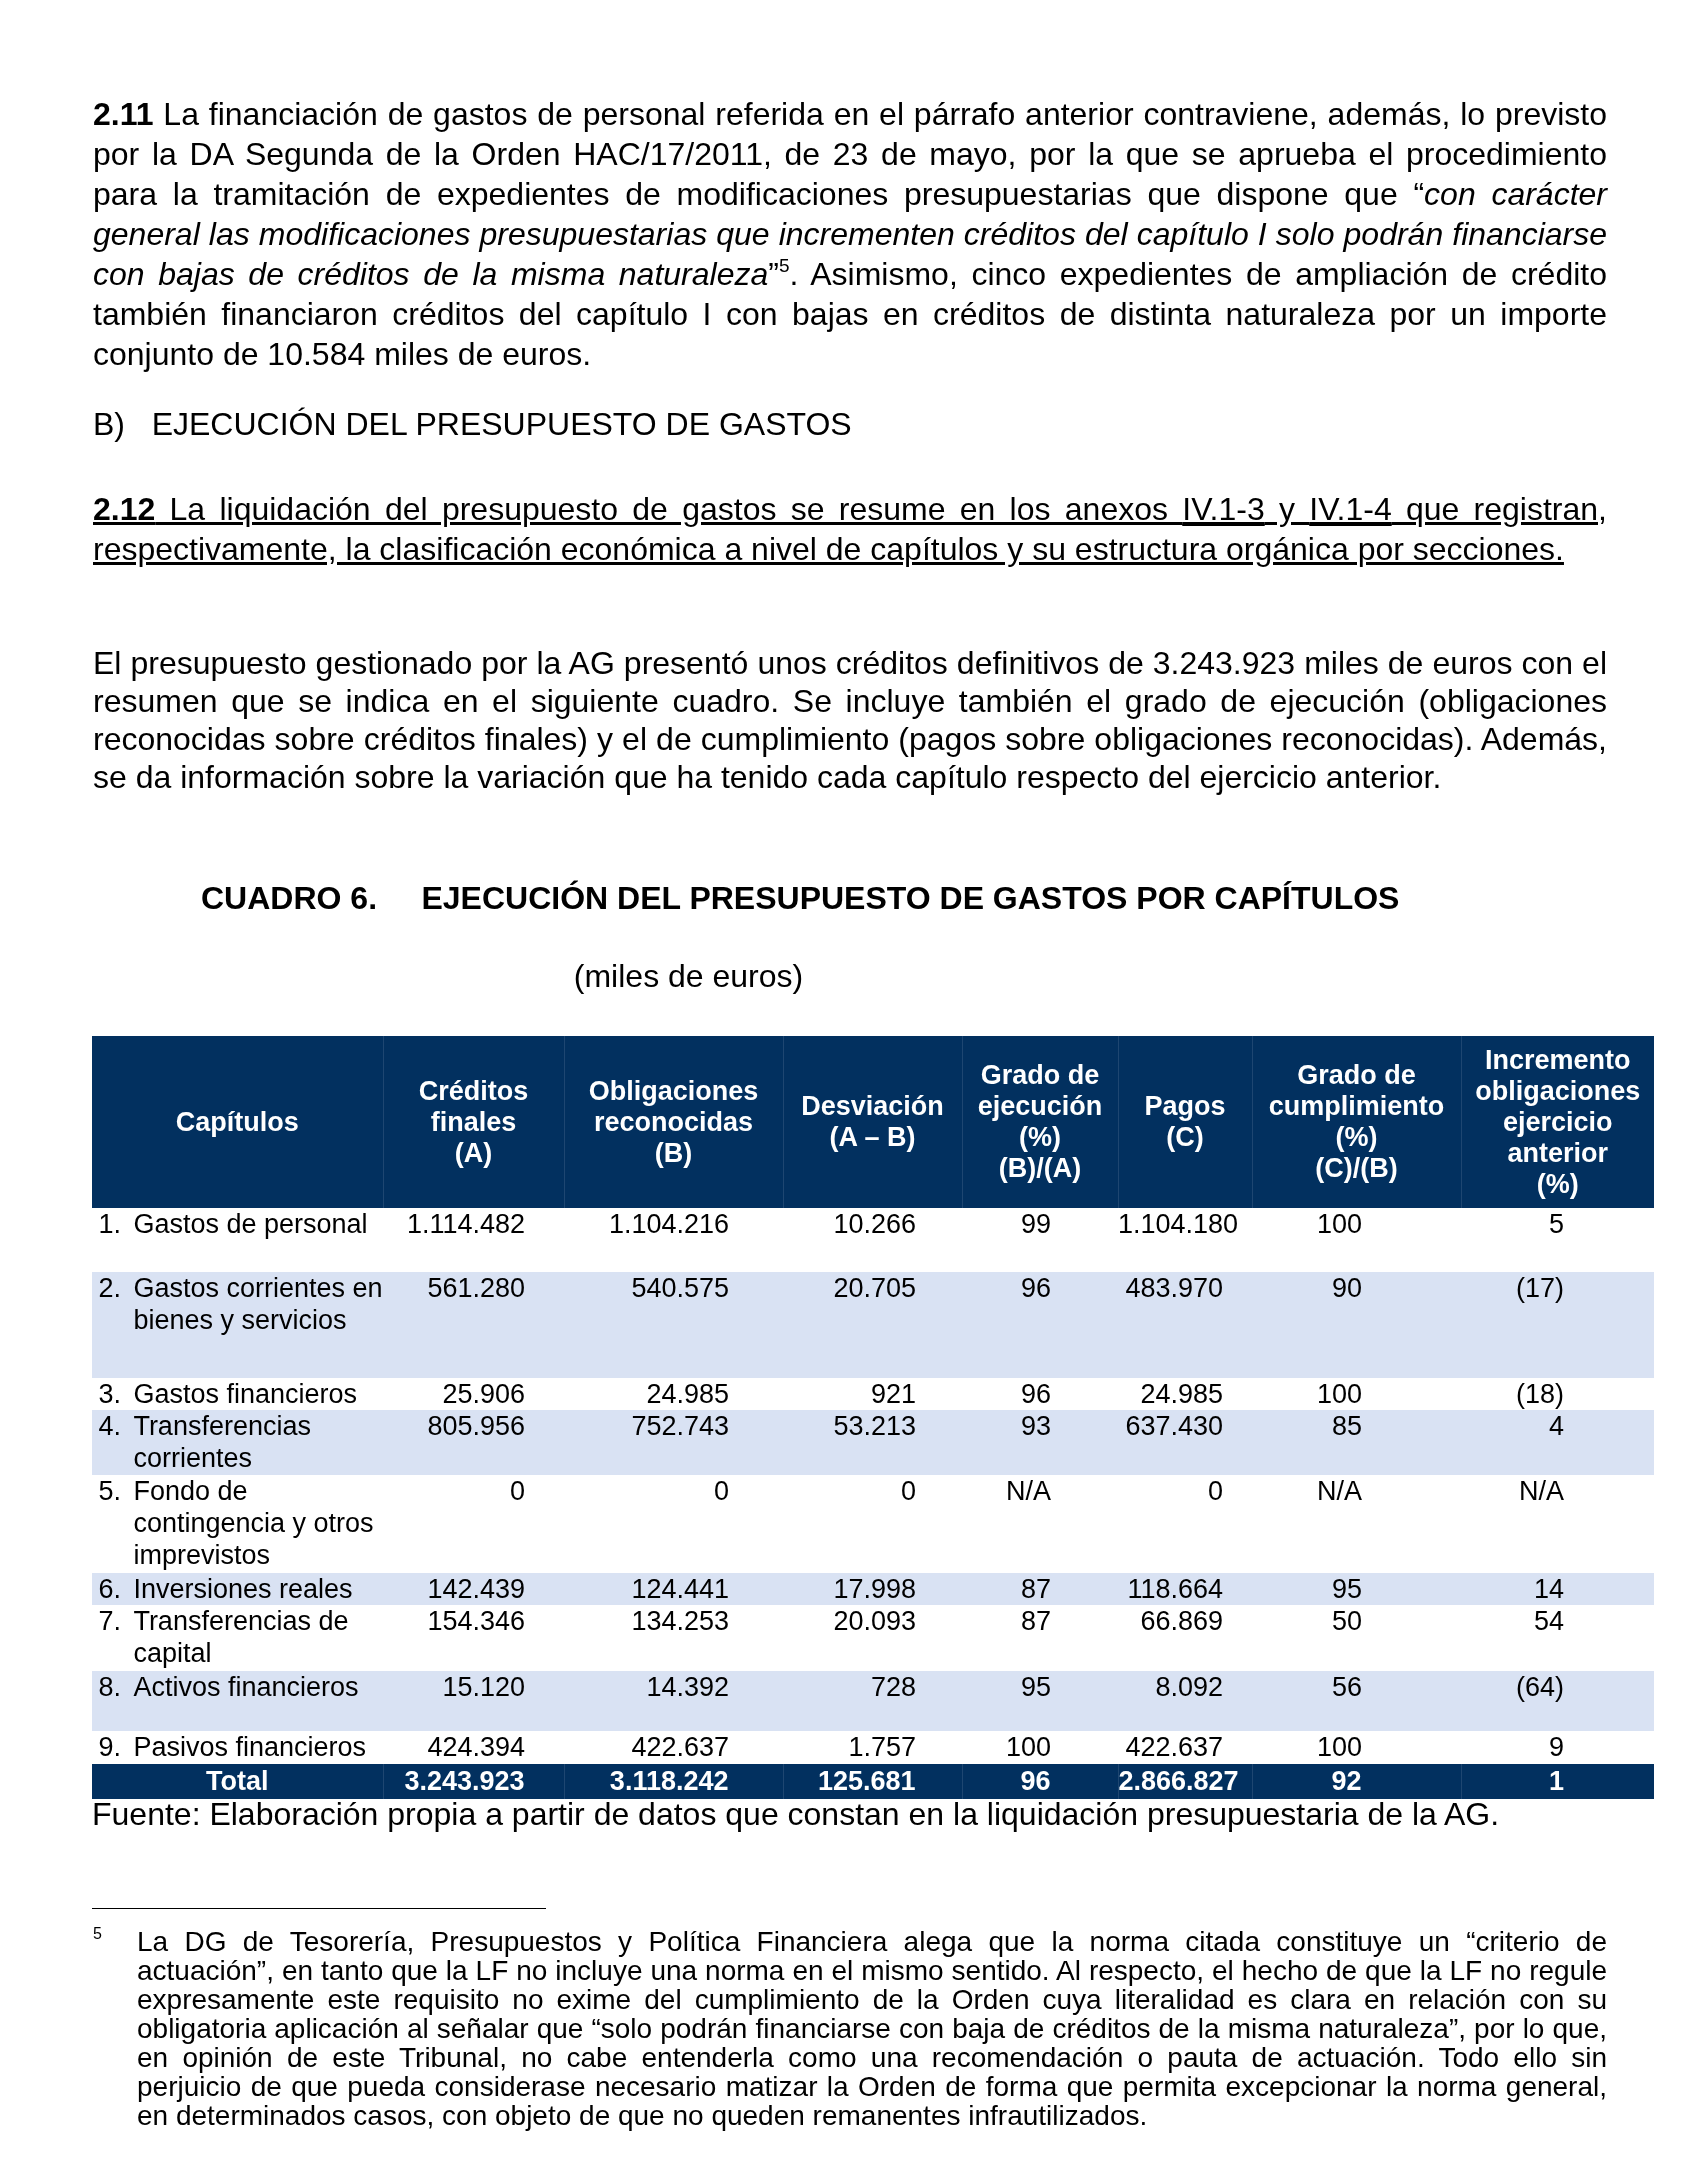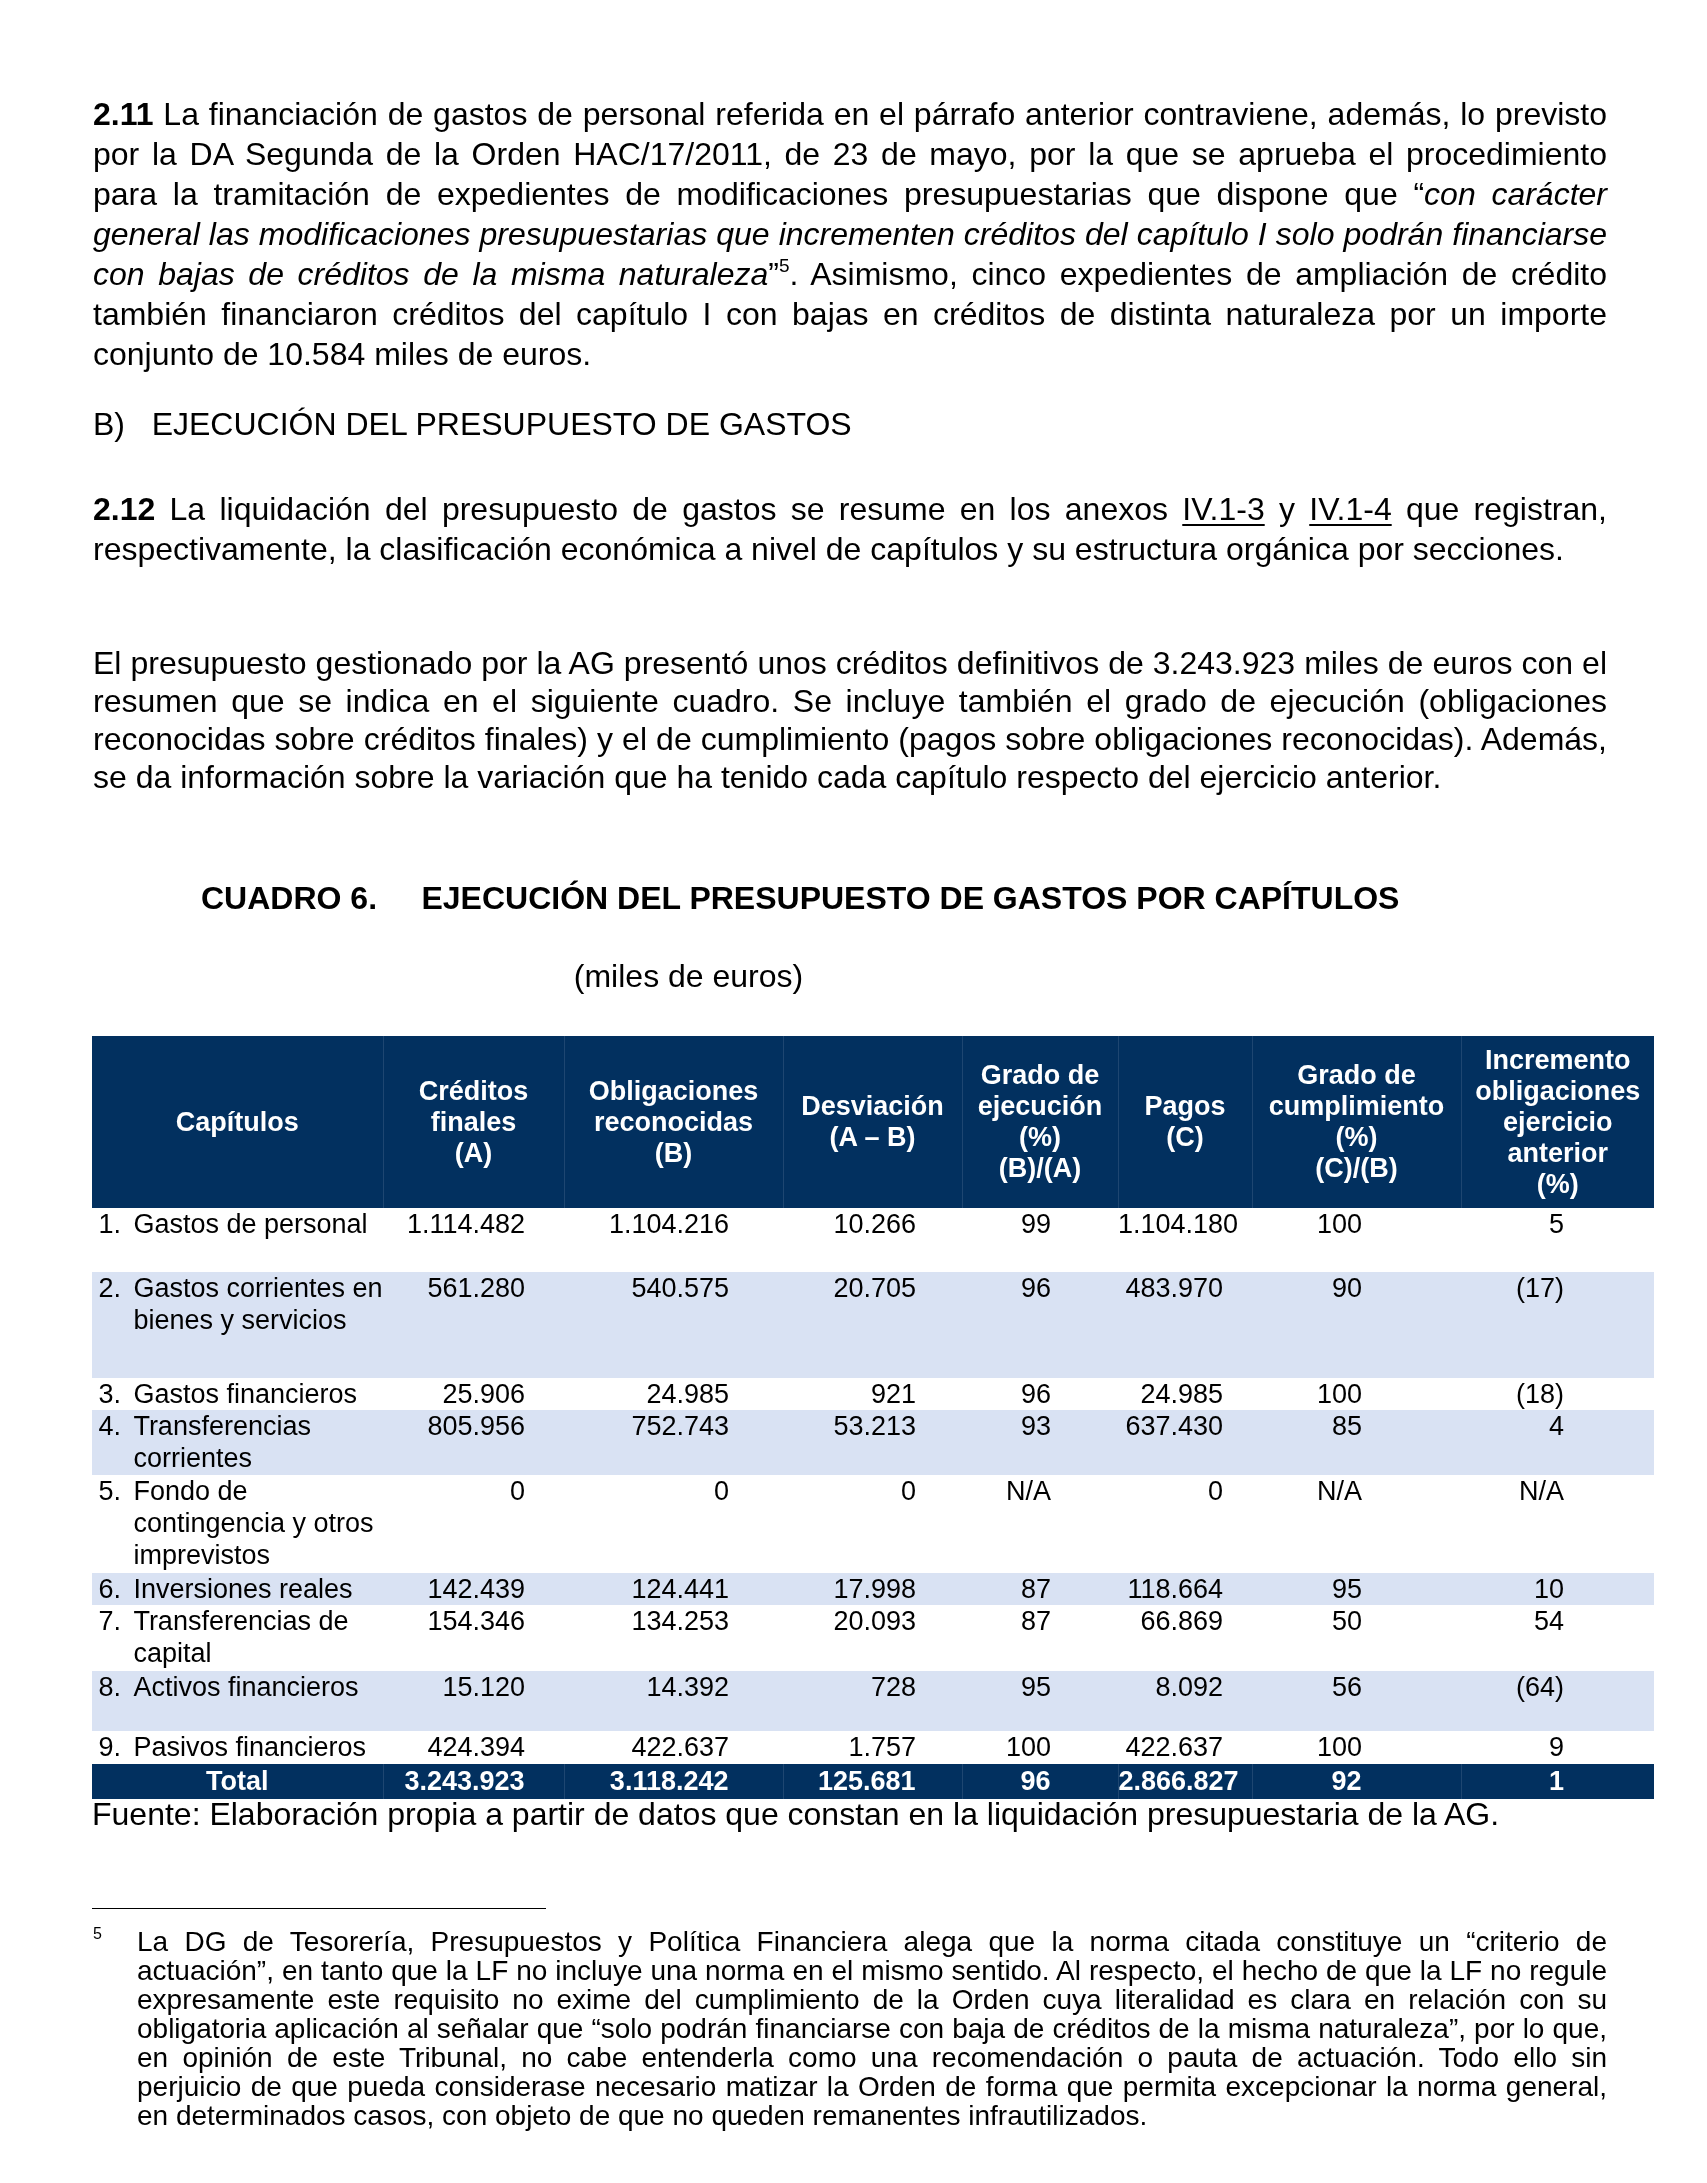--- a/index.html
+++ b/index.html
@@ -47,21 +47,21 @@
 </style>
 </head>
 <body>
 
 <div class="para" style="top:94px;">
   <b>2.11</b><span> La financiación de gastos de personal referida en el párrafo anterior contraviene, además, lo previsto por la DA Segunda de la Orden HAC/17/2011, de 23 de mayo, por la que se aprueba el procedimiento para la tramitación de expedientes de modificaciones presupuestarias que dispone que “</span><i>con carácter general las modificaciones presupuestarias que incrementen créditos del capítulo I solo podrán financiarse con bajas de créditos de la misma naturaleza</i><span>”</span><sup>5</sup><span>. Asimismo, cinco expedientes de ampliación de crédito también financiaron créditos del capítulo I con bajas en créditos de distinta naturaleza por un importe conjunto de 10.584 miles de euros.</span>
 </div>
 
 <div class="heading-b">B)   EJECUCIÓN DEL PRESUPUESTO DE GASTOS</div>
 
-<div class="para" style="top:489px;">
+<div class="para" style="top:489px;text-decoration:underline;">
   <b>2.12</b><span> La liquidación del presupuesto de gastos se resume en los anexos </span><span class="u">IV.1-3</span><span> y </span><span class="u">IV.1-4</span><span> que registran, respectivamente, la clasificación económica a nivel de capítulos y su estructura orgánica por secciones.</span>
 </div>
 
 <div class="para" style="top:644px; line-height:38px;">El presupuesto gestionado por la AG presentó unos créditos definitivos de 3.243.923 miles de euros con el resumen que se indica en el siguiente cuadro. Se incluye también el grado de ejecución (obligaciones reconocidas sobre créditos finales) y el de cumplimiento (pagos sobre obligaciones reconocidas). Además, se da información sobre la variación que ha tenido cada capítulo respecto del ejercicio anterior.</div>
 
 <div class="cuadro-title">CUADRO 6.     EJECUCIÓN DEL PRESUPUESTO DE GASTOS POR CAPÍTULOS</div>
 <div class="units">(miles de euros)</div>
 
 <table class="budget">
   <colgroup>
@@ -168,21 +168,21 @@
             <span class="cap-num">6.</span>
             <span class="cap-txt">Inversiones reales</span>
           </div>
         </td>
         <td class="r c1">142.439</td>
         <td class="r c2">124.441</td>
         <td class="r c3">17.998</td>
         <td class="r c4">87</td>
         <td class="r c5">118.664</td>
         <td class="r c6">95</td>
-        <td class="r c7">10</td>
+        <td class="r c7">14</td>
       </tr>
       <tr style="height: 66px;">
         <td class="cap">
           <div class="cap-wrap">
             <span class="cap-num">7.</span>
             <span class="cap-txt">Transferencias de capital</span>
           </div>
         </td>
         <td class="r c1">154.346</td>
         <td class="r c2">134.253</td>

